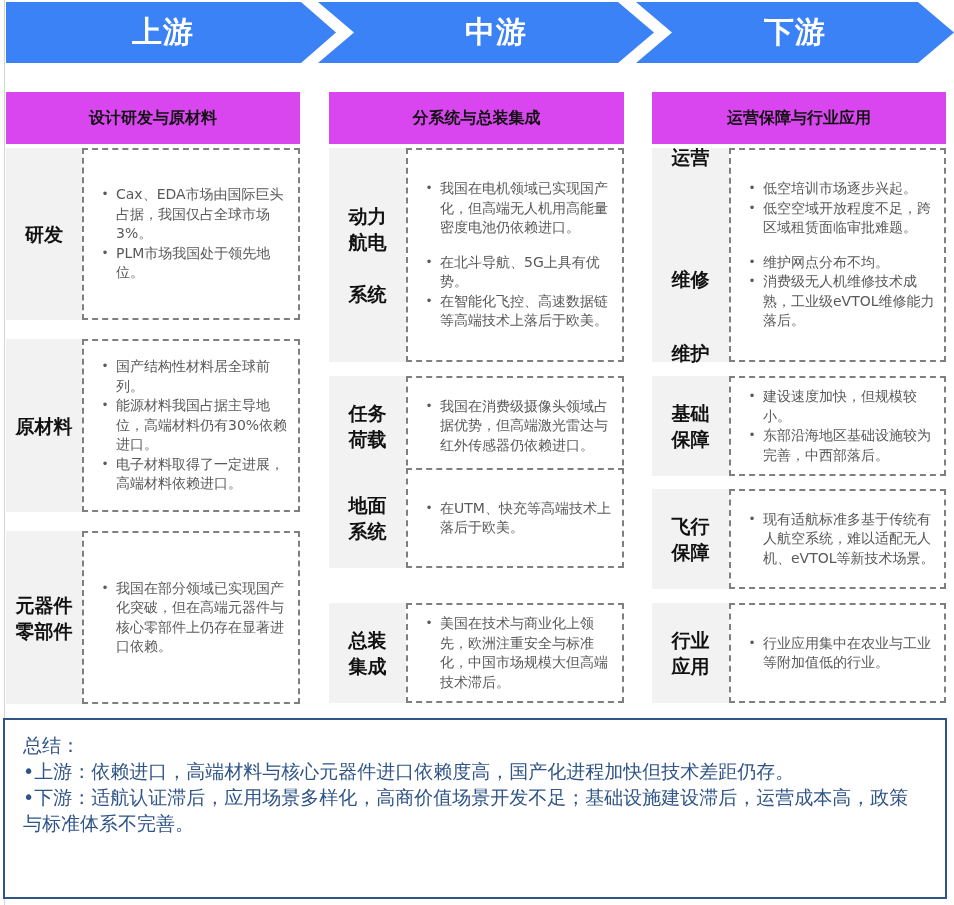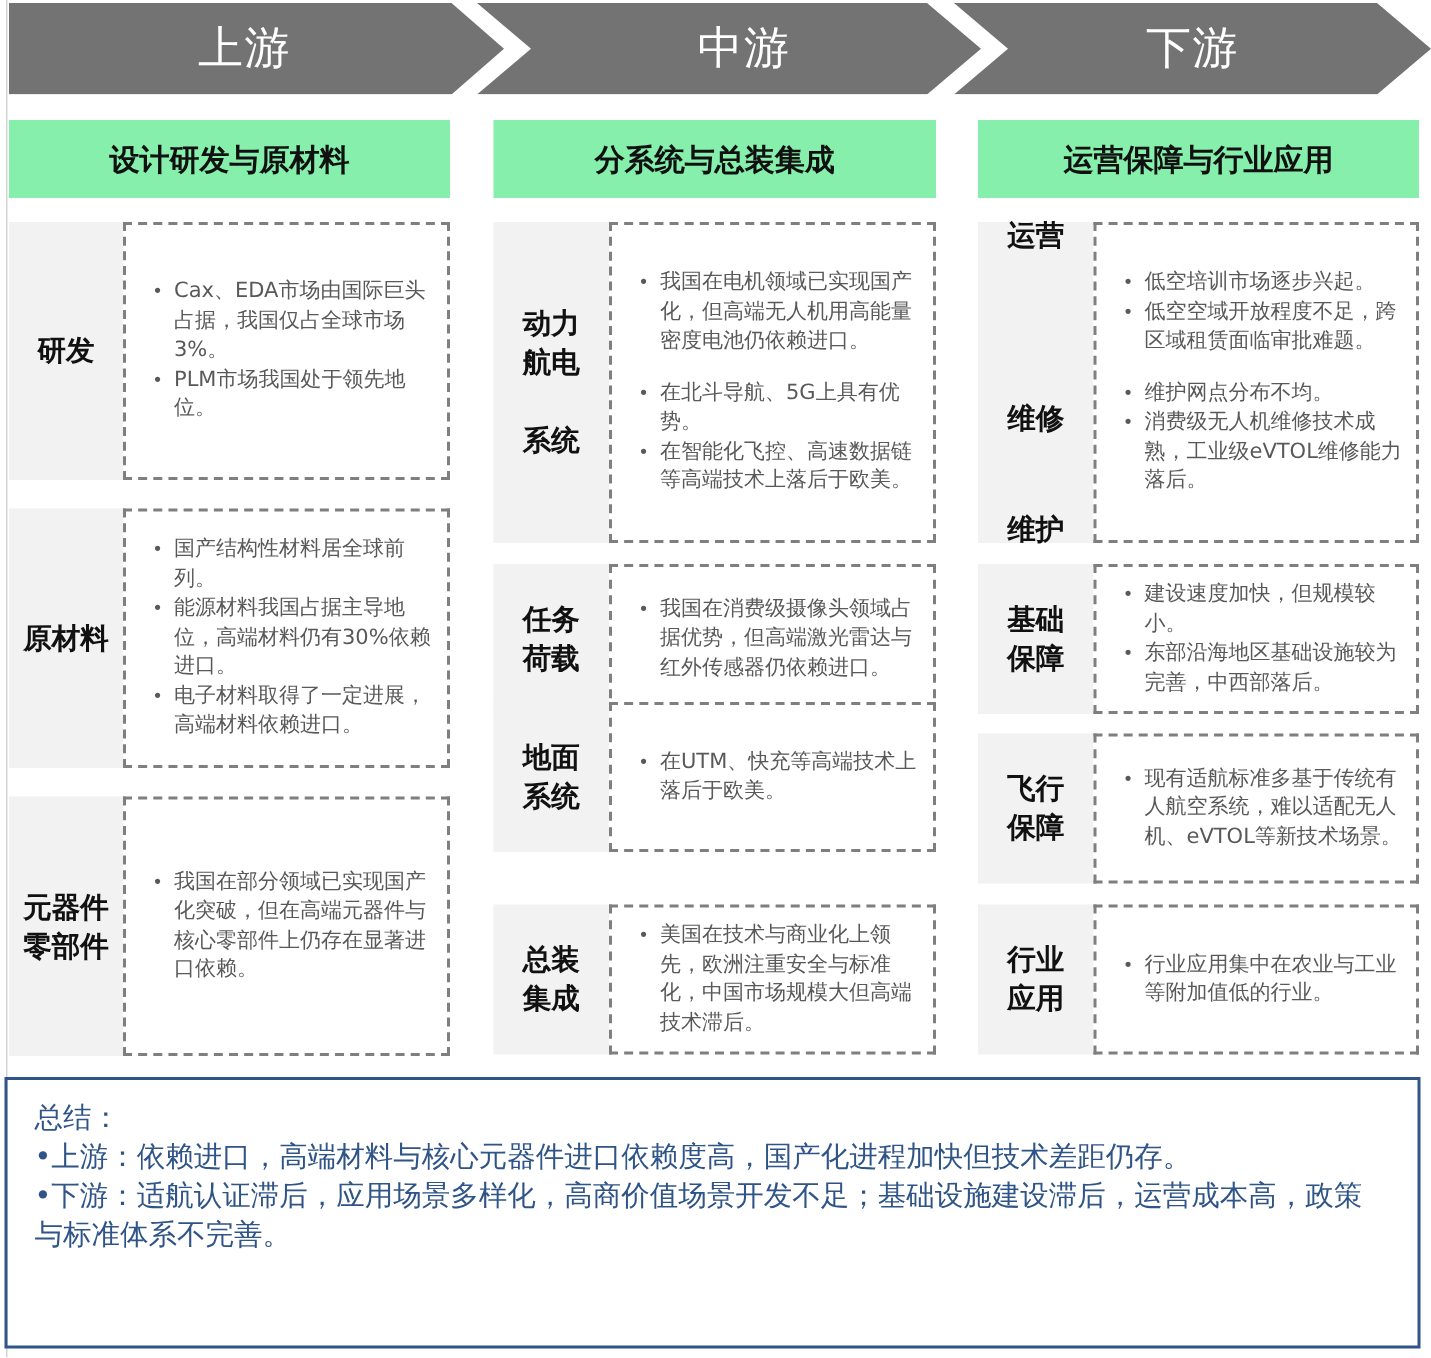--- a/index.html
+++ b/index.html
@@ -2,38 +2,38 @@
 <html><head>
 <meta charset="utf-8">
 <style>
   * { box-sizing: border-box; margin: 0; padding: 0; }
   html, body { width: 954px; height: 905px; background: #ffffff; overflow: hidden; }
   body { position: relative; font-family: "DejaVu Sans", "Liberation Sans", sans-serif; }
 
   .left-rule { position: absolute; left: 4px; top: 0; width: 1px; height: 905px; background: #d4d4d4; }
 
   
-  .banner { position: absolute; top: 2px; height: 61px; background: #737373; color: #fff;
+  .banner { position: absolute; top: 2px; height: 61px; background: #3b82f6; color: #fff;
             display: flex; align-items: center; justify-content: center;
-            font-size: 30px; font-weight: normal; letter-spacing: 1px; }
+            font-size: 30px; font-weight: bold; letter-spacing: 1px; }
   .banner.b1 { left: 6px; width: 330px;
     clip-path: polygon(0 0, 295px 0, 330px 50%, 295px 100%, 0 100%); }
   .banner.b2 { left: 318px; width: 336px;
     clip-path: polygon(0 0, 300px 0, 336px 50%, 300px 100%, 0 100%, 36px 50%); }
   .banner.b3 { left: 636px; width: 318px;
     clip-path: polygon(0 0, 282px 0, 318px 50%, 282px 100%, 0 100%, 36px 50%); }
   .banner span { position: relative; }
   .b1 span { left: -8px; }
   .b2 span { left: 10px; }
   .b3 span { left: 0px; }
 
   
-  .sec { position: absolute; top: 80px; height: 52px; background: #86efac;
+  .sec { position: absolute; top: 92px; height: 52px; background: #d946ef;
          display: flex; align-items: center; justify-content: center;
-         font-size: 20px; font-weight: bold; color: #111; }
+         font-size: 16px; font-weight: bold; color: #111; }
   .sec.s1 { left: 6px; width: 294px; }
   .sec.s2 { left: 329px; width: 295px; }
   .sec.s3 { left: 652px; width: 294px; }
 
   
   .row { position: absolute; display: flex; }
   .label { background: #f2f2f2; display: flex; flex-direction: column; align-items: center;
            justify-content: center; font-size: 19px; font-weight: bold; color: #111;
            line-height: 26px; text-align: center; }
   .box { border: 2px dashed #7f7f7f; background: #fff; display: flex; flex-direction: column;

